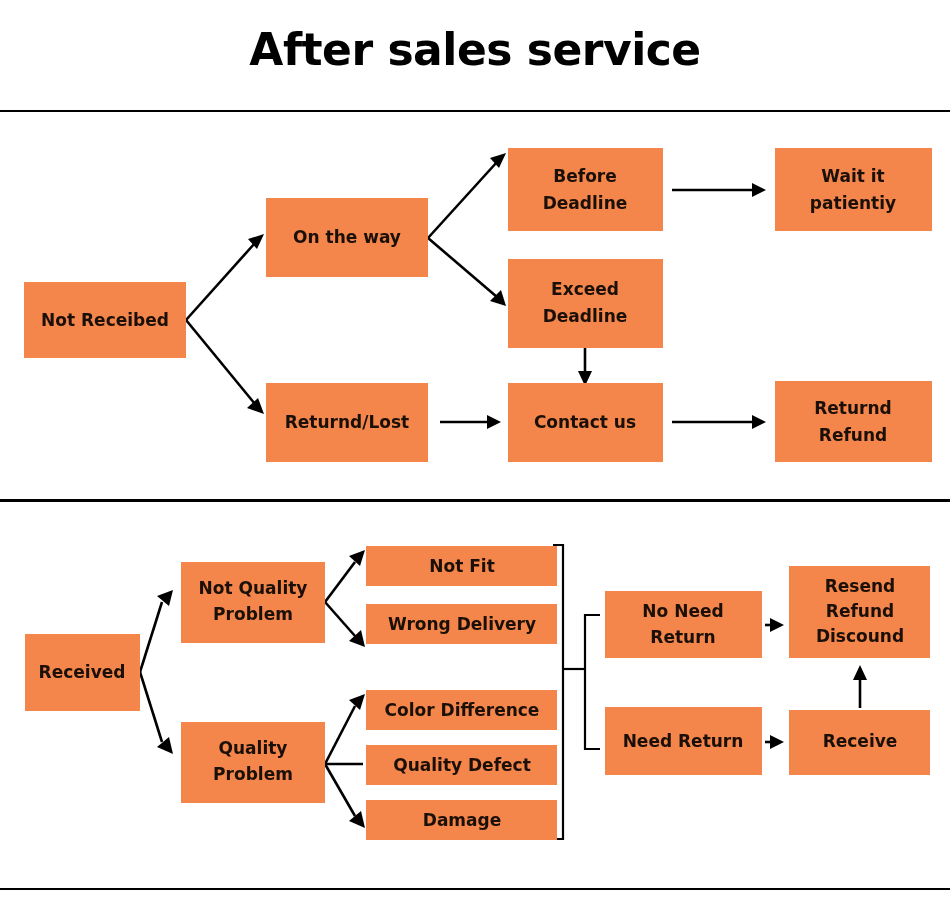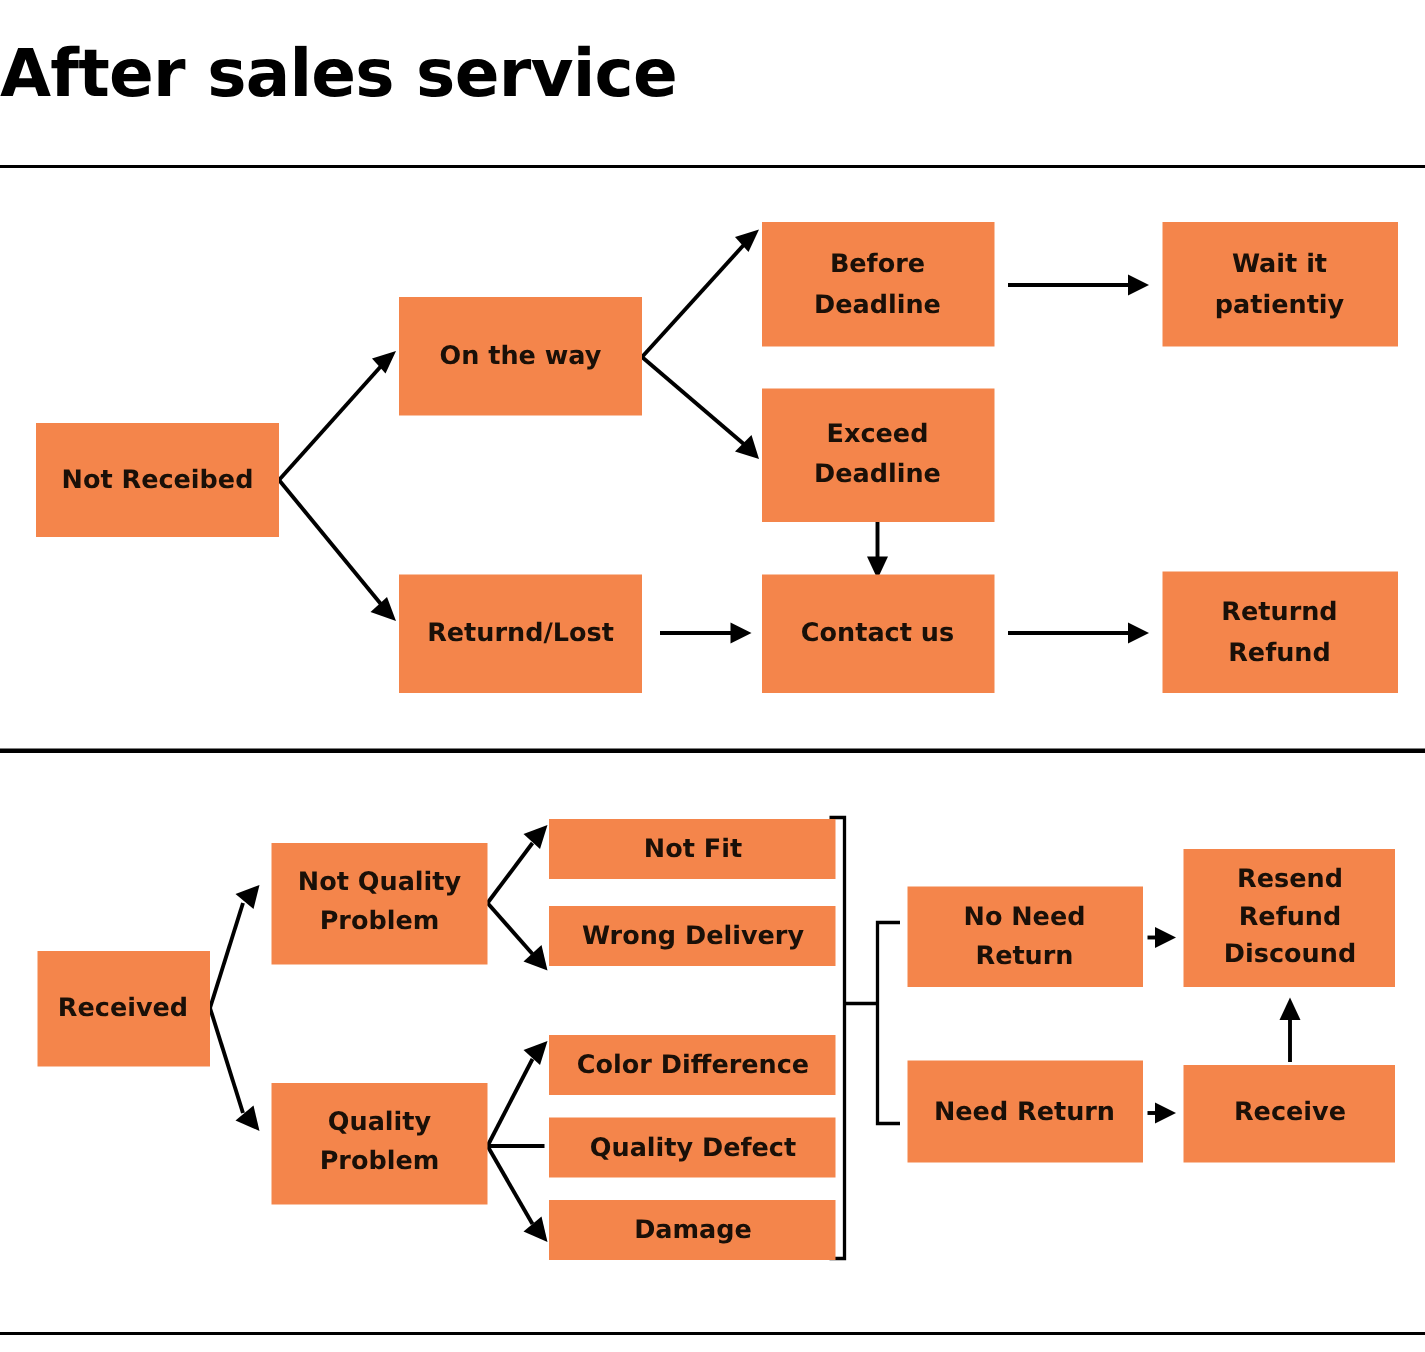--- a/index.html
+++ b/index.html
@@ -15,21 +15,21 @@
     width: 950px;
     height: 901px;
     background: #ffffff;
     overflow: hidden;
   }
   .title {
     position: absolute;
     left: 0;
     top: 24px;
     width: 950px;
-    text-align: left;
+    text-align: center;
     font-size: 44px;
     font-weight: 700;
     letter-spacing: -0.5px;
     color: #000000;
     font-family: "DejaVu Sans", "Liberation Sans", sans-serif;
   }
   .divider {
     position: absolute;
     left: 0;
     width: 950px;

